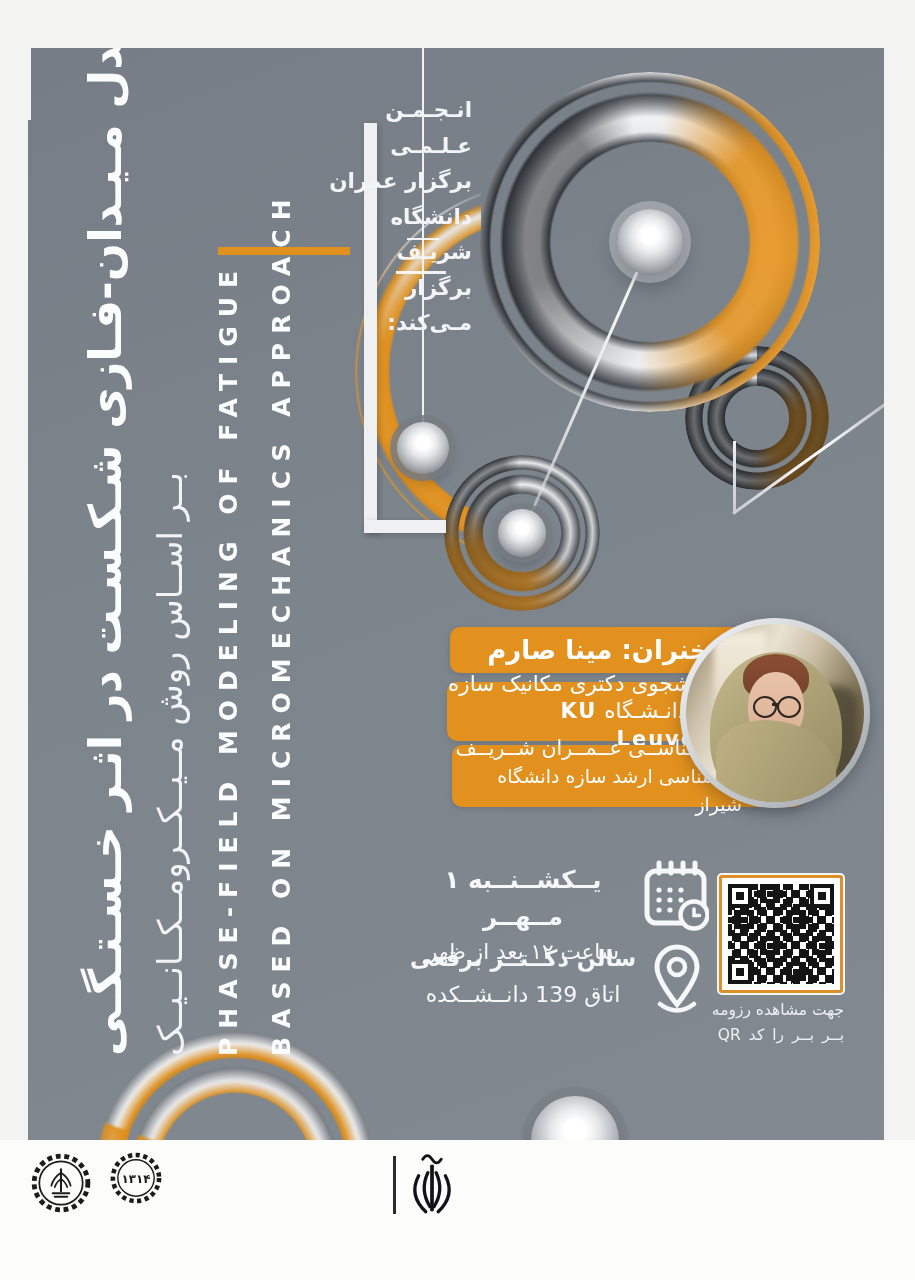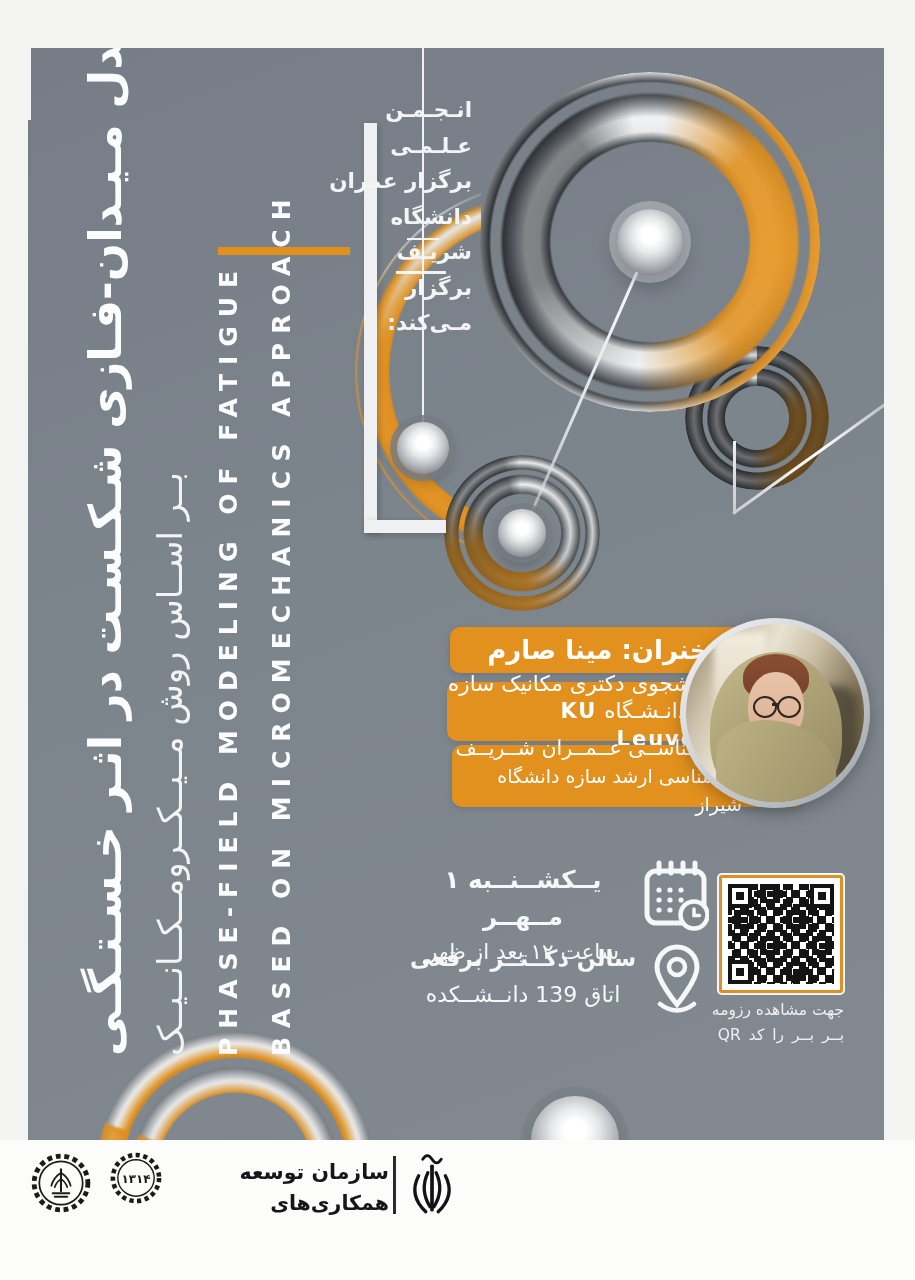--- a/index.html
+++ b/index.html
@@ -320,21 +320,20 @@
     </svg>
   </div>
   <div class="logo assoc-logo">
     <svg width="56" height="56" viewBox="0 0 80 80" fill="none" stroke="#1b1b1b">
       <circle cx="40" cy="40" r="33" stroke-width="6.5" stroke-dasharray="6 5"></circle>
       <circle cx="40" cy="40" r="26" stroke-width="2"></circle>
       <text class="footer-mark" x="40" y="47" text-anchor="middle" font-size="17" font-weight="bold" fill="#1b1b1b" stroke="none">۱۳۱۴</text>
     </svg>
   </div>
   <div class="org-text">
-    <div>سازمان توسعه همکاری‌های</div>
   </div>
   <div class="footer-divider"></div>
   <div class="iran-emblem">
     <svg width="62" height="72" viewBox="0 0 56 70" fill="none" stroke="#121218" stroke-linecap="round">
       <path d="M19 9 q4.5 -7 9 0 q4.5 7 9 0" stroke-width="2.8"></path>
       <circle cx="28" cy="16" r="2" fill="#121218" stroke="none"></circle>
       <path d="M28 18 v40" stroke-width="3.6"></path>
       <path d="M24 22 q-8 17 2 33" stroke-width="3.2"></path>
       <path d="M32 22 q8 17 -2 33" stroke-width="3.2"></path>
       <path d="M15 25 q-10 19 7 35" stroke-width="3.2"></path>

